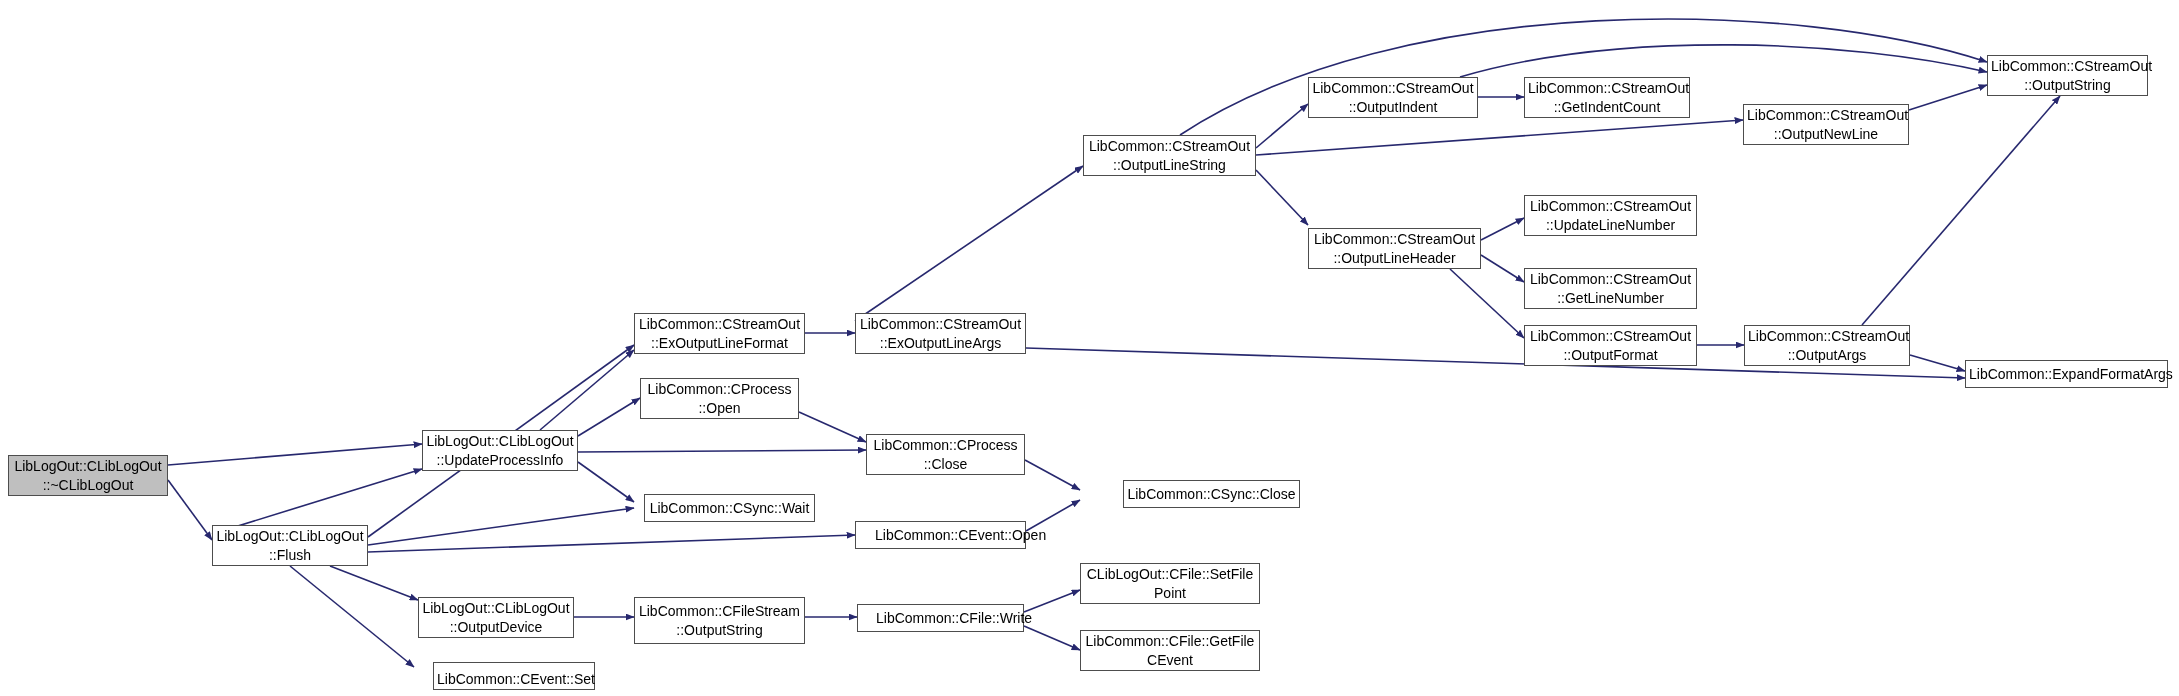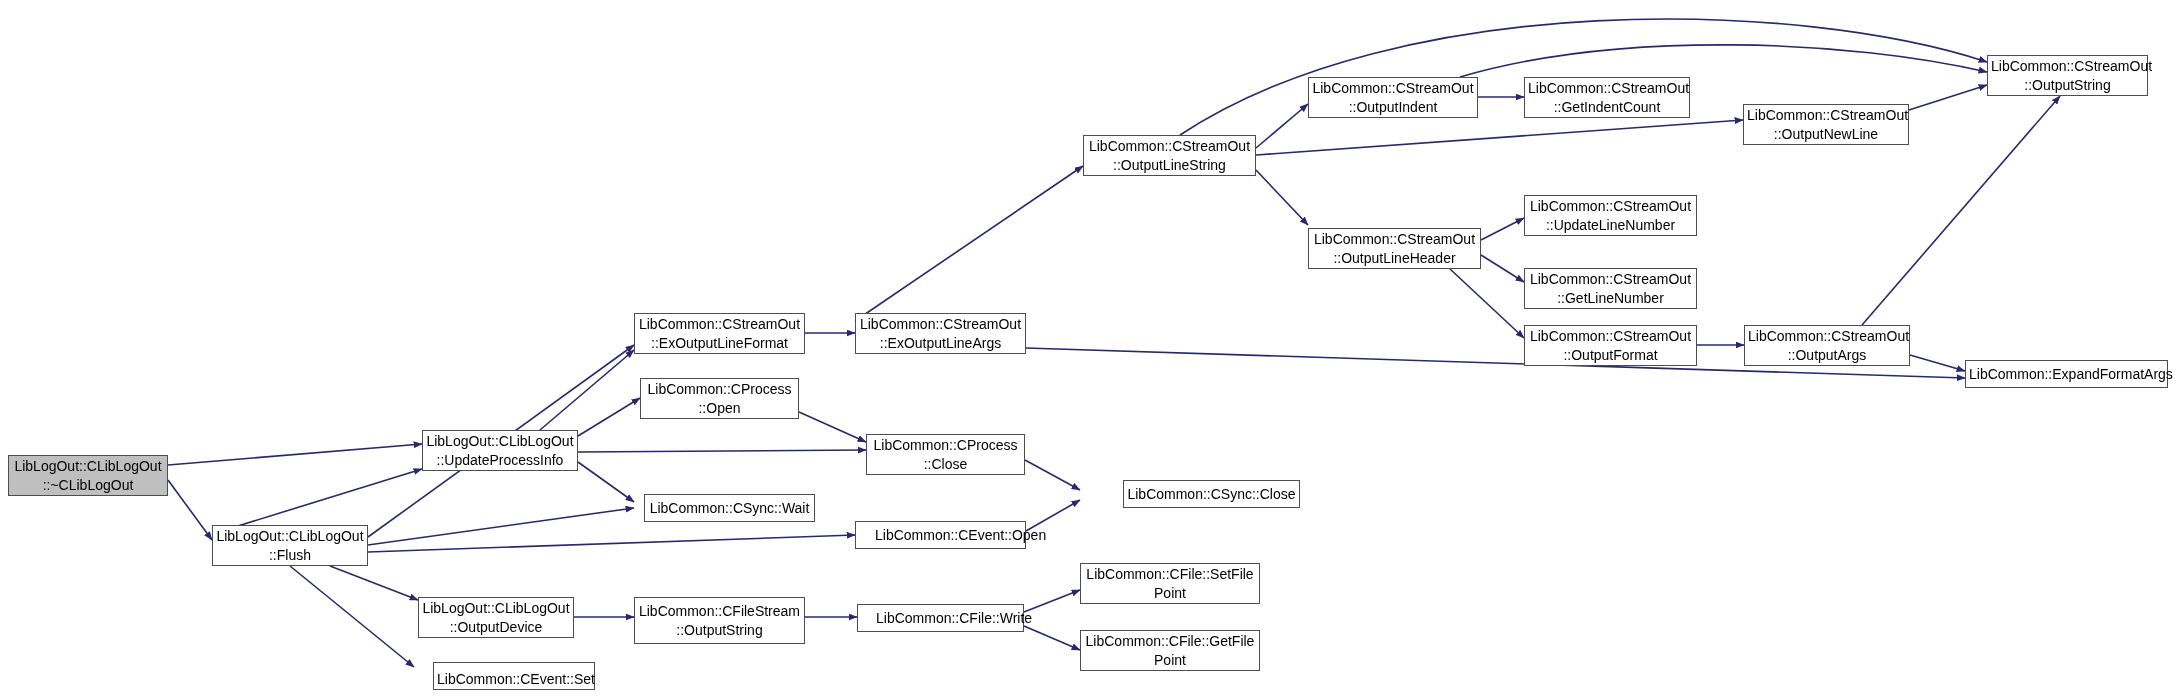--- a/index.html
+++ b/index.html
@@ -140,18 +140,18 @@
 ::UpdateLineNumber</span></div>
       <div class="node" style="left: 1524px; top: 268px; width: 173px; height: 41px;"><span class="label">LibCommon::CStreamOut
 ::GetLineNumber</span></div>
       <div class="node" style="left: 1524px; top: 325px; width: 173px; height: 41px;"><span class="label">LibCommon::CStreamOut
 ::OutputFormat</span></div>
       <div class="node" style="left: 1744px; top: 325px; width: 166px; height: 41px;"><span class="label">LibCommon::CStreamOut
 ::OutputArgs</span></div>
       <div class="node" style="left: 1987px; top: 55px; width: 161px; height: 41px;"><span class="label">LibCommon::CStreamOut
 ::OutputString</span></div>
       <div class="node" style="left: 1965px; top: 360px; width: 203px; height: 28px;"><span class="label">LibCommon::ExpandFormatArgs</span></div>
-      <div class="node" style="left: 1080px; top: 563px; width: 180px; height: 41px;"><span class="label">LibCommon::CFile::SetFile
+      <div class="node" style="left: 1080px; top: 563px; width: 180px; height: 41px;"><span class="label">CLibLogOut::CFile::SetFile
 Point</span></div>
       <div class="node" style="left: 1080px; top: 630px; width: 180px; height: 41px;"><span class="label">LibCommon::CFile::GetFile
-Point</span></div>
+CEvent</span></div>
     </div>
 </div>
 
 </body></html>

